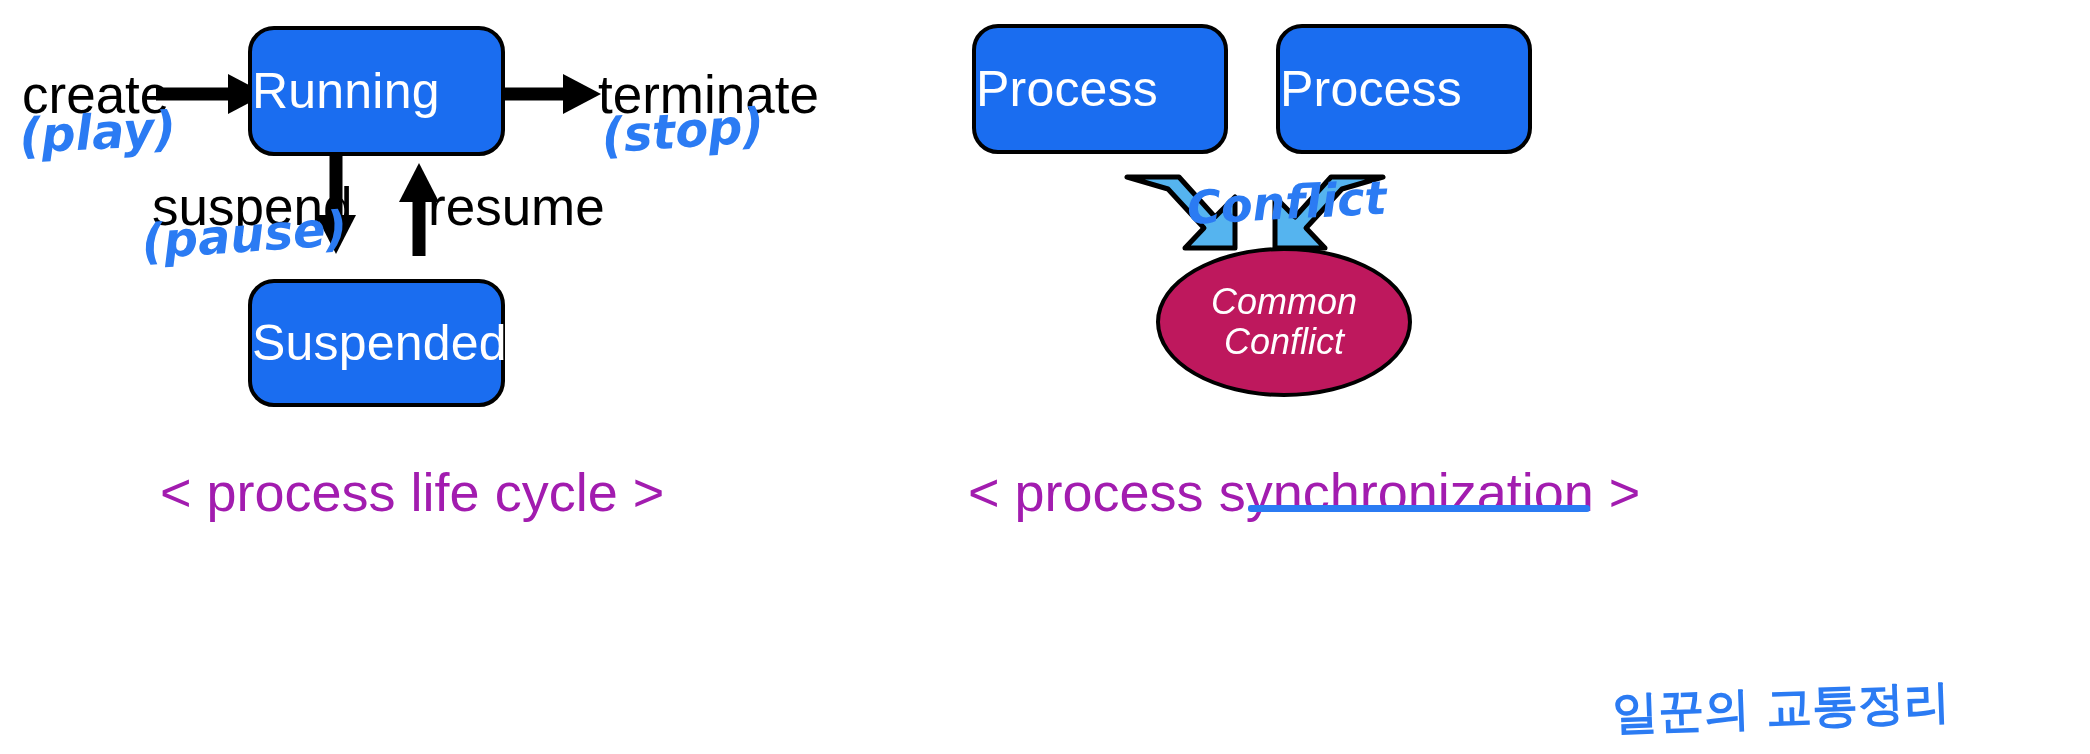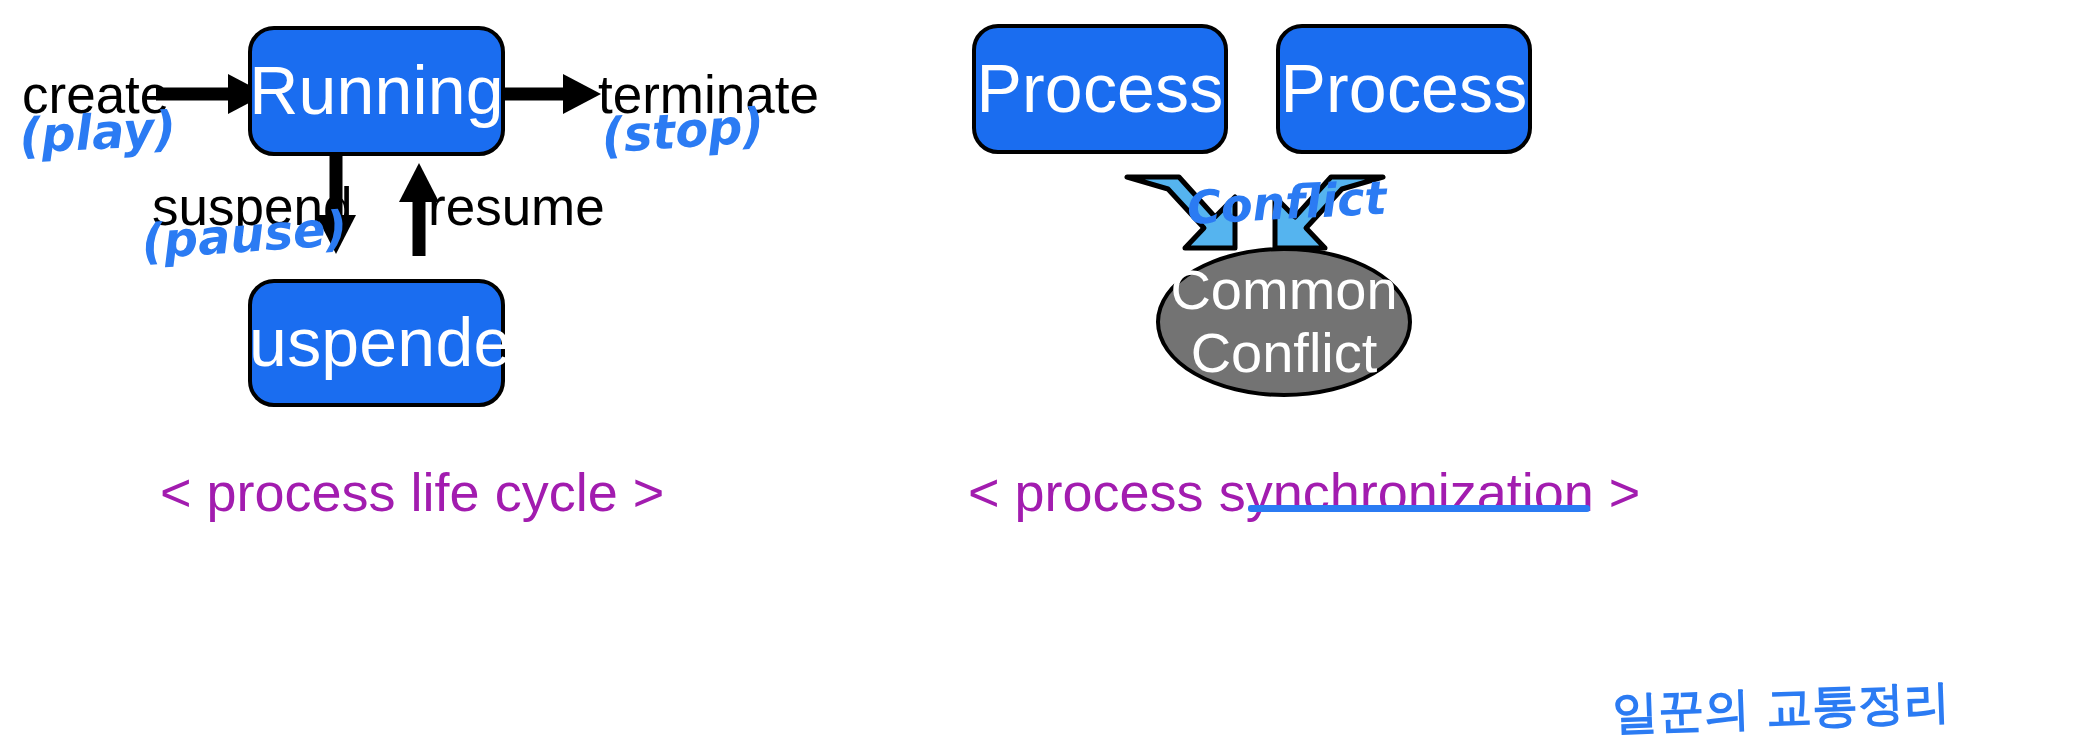--- a/index.html
+++ b/index.html
@@ -12,37 +12,38 @@
   }
   .stage{position:absolute;left:0;top:0;width:2090px;height:754px;}
 
   
   .proc-box{
     position:absolute;
     background:#1a6df0;
     border:4px solid #000000;
     border-radius:26px;
     box-sizing:border-box;
-    display:flex;align-items:center;justify-content:center;
+    display:flex;align-items:center;
     color:#ffffff;
-    font-size:68px;
+    font-size:50px;
     font-family:"Liberation Sans",sans-serif;
     letter-spacing:.2px;
     line-height:1.05;
   }
   .ellipse{
     position:absolute;
-    background:#737373;
+    background:#be185d;
     border:4px solid #000000;
     border-radius:50%;
     box-sizing:border-box;
     display:flex;flex-direction:column;align-items:center;justify-content:center;
-    color:#ffffff;font-size:56px;line-height:1.12;
+    color:#ffffff;font-size:36px;line-height:1.12;
     font-family:"Liberation Sans",sans-serif;
     text-align:center;
+    font-style:italic;
   }
   .plain-label{
     position:absolute;
     color:#000000;
     font-size:53px;
     font-family:"Liberation Sans",sans-serif;
     white-space:nowrap;
     line-height:1;
   }
   .caption{

